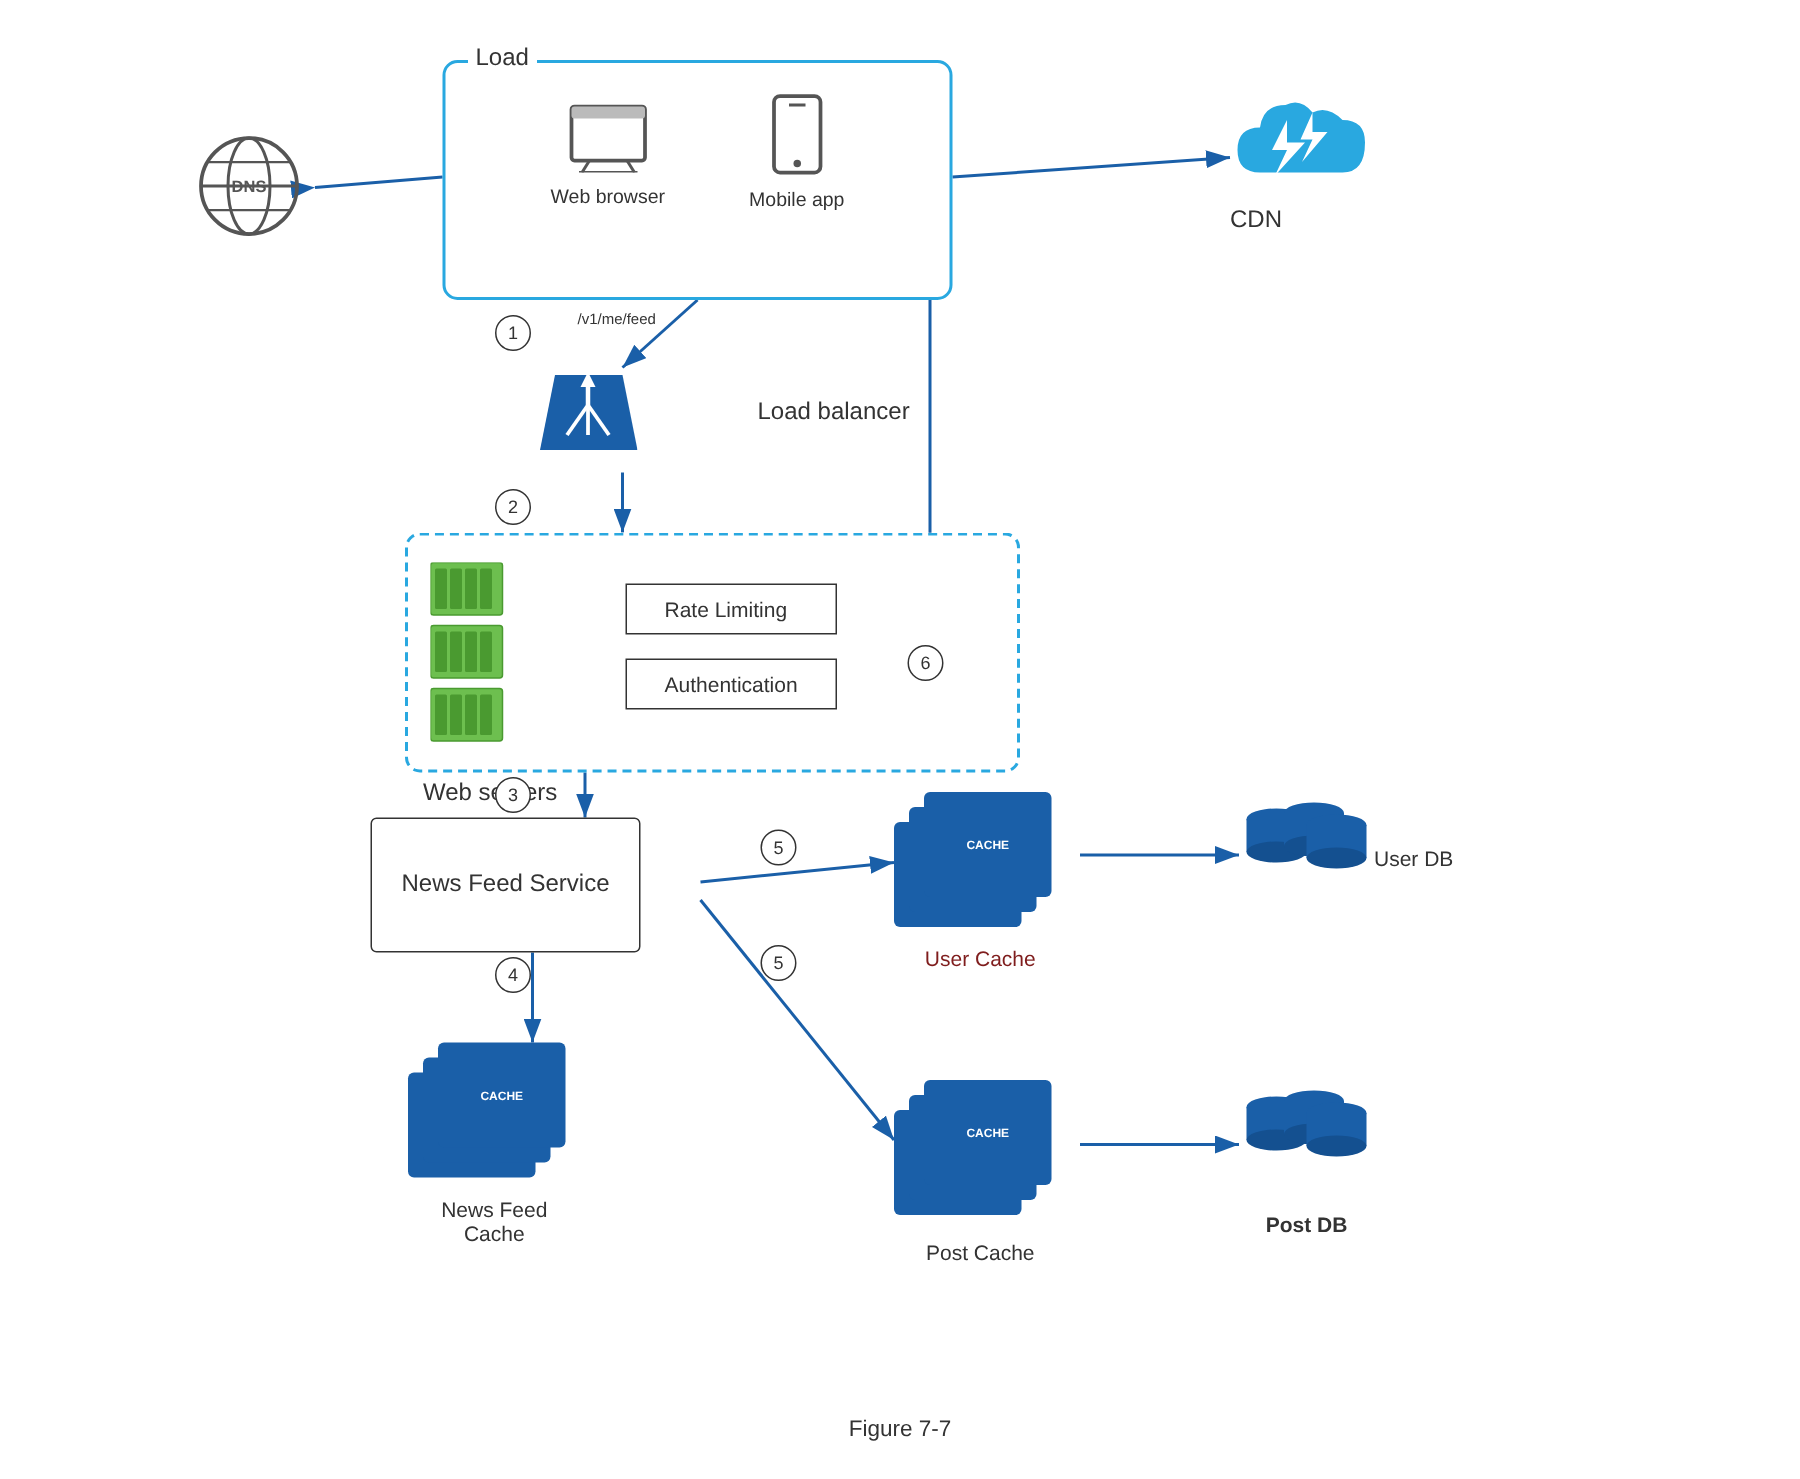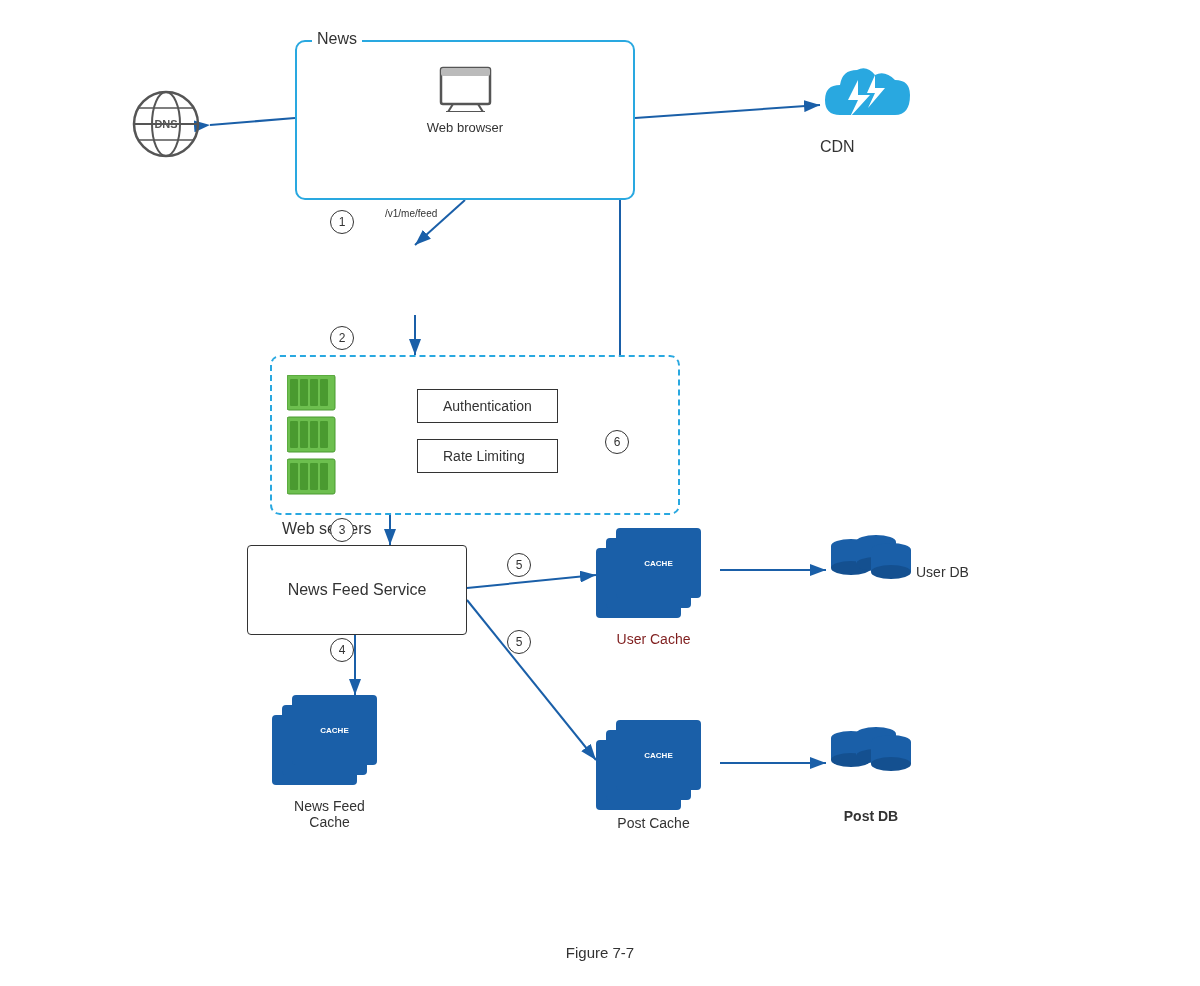--- a/index.html
+++ b/index.html
@@ -124,21 +124,21 @@
     .auth-boxes {
       display: flex;
       flex-direction: column;
       gap: 8px;
     }
 
     
     .newsfeed-box {
       position: absolute;
       top: 545px; left: 247px;
-      width: 220px; height: 90px;
+      width: 180px; height: 90px;
       border: 1.5px solid #333;
       border-radius: 4px;
       display: flex;
       align-items: center;
       justify-content: center;
       font-size: 16px;
       color: #333;
       background: #fff;
     }
 
@@ -175,21 +175,21 @@
     .post-cache-container {
       position: absolute;
       top: 720px; left: 596px;
       display: flex;
       flex-direction: column;
       align-items: center;
     }
     .post-cache-label {
       font-size: 14px;
       color: #333;
-      margin-top: 0;
+      margin-top: 12px;
     }
 
     
     .user-db-container {
       position: absolute;
       top: 528px; left: 826px;
       display: flex;
       flex-direction: row;
       align-items: center;
     }
@@ -275,34 +275,42 @@
     <line x1="467" y1="600" x2="596" y2="760" stroke="#1a5fa8" stroke-width="2" marker-end="url(#arrowhead)"></line>
 
     <line x1="720" y1="570" x2="826" y2="570" stroke="#1a5fa8" stroke-width="2" marker-end="url(#arrowhead)"></line>
 
     <line x1="720" y1="763" x2="826" y2="763" stroke="#1a5fa8" stroke-width="2" marker-end="url(#arrowhead)"></line>
 
     <line x1="620" y1="435" x2="620" y2="110" stroke="#1a5fa8" stroke-width="2" marker-end="url(#arrowhead)"></line>
   </svg>
 
   <div class="user-box">
-    <span class="user-box-title">News</span>
+    <span class="user-box-title">Load</span>
     <div class="user-icons">
 
       <div class="user-icon-item">
         <svg width="55" height="50" viewBox="0 0 55 50">
           <rect x="3" y="6" width="49" height="36" rx="2" fill="none" stroke="#555" stroke-width="2.5"></rect>
           <rect x="3" y="6" width="49" height="8" rx="2" fill="#bbb"></rect>
           <line x1="15" y1="42" x2="10" y2="50" stroke="#555" stroke-width="2"></line>
           <line x1="40" y1="42" x2="45" y2="50" stroke="#555" stroke-width="2"></line>
           <line x1="8" y1="50" x2="47" y2="50" stroke="#555" stroke-width="2"></line>
         </svg>
         <span class="user-icon-label">Web browser</span>
       </div>
 
+      <div class="user-icon-item">
+        <svg width="35" height="55" viewBox="0 0 35 55">
+          <rect x="2" y="2" width="31" height="51" rx="4" fill="none" stroke="#555" stroke-width="2.5"></rect>
+          <circle cx="17.5" cy="47" r="2.5" fill="#555"></circle>
+          <line x1="12" y1="8" x2="23" y2="8" stroke="#555" stroke-width="2"></line>
+        </svg>
+        <span class="user-icon-label">Mobile app</span>
+      </div>
     </div>
   </div>
 
   <div class="dns-icon">
     <svg width="72" height="72" viewBox="0 0 72 72">
       <circle cx="36" cy="36" r="32" fill="none" stroke="#555" stroke-width="2.5"></circle>
       <ellipse cx="36" cy="36" rx="14" ry="32" fill="none" stroke="#555" stroke-width="2"></ellipse>
       <line x1="4" y1="36" x2="68" y2="36" stroke="#555" stroke-width="2"></line>
       <line x1="8" y1="20" x2="64" y2="20" stroke="#555" stroke-width="1.5"></line>
       <line x1="8" y1="52" x2="64" y2="52" stroke="#555" stroke-width="1.5"></line>
@@ -315,20 +323,37 @@
 
       <path d="M20,60 Q5,60 5,45 Q5,30 20,30 Q22,15 37,15 Q47,10 55,20 Q65,15 75,25 Q90,25 90,40 Q90,60 75,60 Z" fill="#29a8e0"></path>
 
       <path d="M38,25 L28,45 L38,45 L30,62 L50,40 L38,40 Z" fill="#fff"></path>
 
       <path d="M55,20 L47,38 L55,38 L48,53 L65,33 L55,33 Z" fill="#fff"></path>
     </svg>
     <span class="cdn-label">CDN</span>
   </div>
 
+  <div class="lb-container">
+    <div class="lb-row">
+
+      <svg width="65" height="70" viewBox="0 0 65 70">
+
+        <polygon points="10,10 55,10 65,60 0,60" fill="#1a5fa8"></polygon>
+
+        <line x1="32" y1="15" x2="32" y2="30" stroke="#fff" stroke-width="3"></line>
+        <line x1="32" y1="30" x2="18" y2="50" stroke="#fff" stroke-width="2.5" marker-end="url(#arrowhead-w)"></line>
+        <line x1="32" y1="30" x2="32" y2="50" stroke="#fff" stroke-width="2.5"></line>
+        <line x1="32" y1="30" x2="46" y2="50" stroke="#fff" stroke-width="2.5"></line>
+
+        <polygon points="32,8 27,18 37,18" fill="#fff"></polygon>
+      </svg>
+      <span class="lb-label">Load balancer</span>
+    </div>
+  </div>
 
   <div style="position:absolute; top:208px; left:385px; font-size:10px; color:#333;">/v1/me/feed</div>
 
   <div class="webserver-box">
     <div class="webserver-inner">
 
       <svg width="110" height="120" viewBox="0 0 110 120">
 
         <rect x="0" y="0" width="48" height="35" rx="2" fill="#6dbf4f" stroke="#4a9a30" stroke-width="1"></rect>
         <rect x="3" y="4" width="8" height="27" rx="1" fill="#4a9a30"></rect>
@@ -343,24 +368,24 @@
         <rect x="33" y="46" width="8" height="27" rx="1" fill="#4a9a30"></rect>
 
         <rect x="0" y="84" width="48" height="35" rx="2" fill="#6dbf4f" stroke="#4a9a30" stroke-width="1"></rect>
         <rect x="3" y="88" width="8" height="27" rx="1" fill="#4a9a30"></rect>
         <rect x="13" y="88" width="8" height="27" rx="1" fill="#4a9a30"></rect>
         <rect x="23" y="88" width="8" height="27" rx="1" fill="#4a9a30"></rect>
         <rect x="33" y="88" width="8" height="27" rx="1" fill="#4a9a30"></rect>
       </svg>
       <div class="auth-boxes">
         <div class="auth-box">
-          <span>Authentication</span>
+          <span>Rate Limiting</span>
         </div>
         <div class="auth-box">
-          <span>Rate Limiting</span>
+          <span>Authentication</span>
         </div>
       </div>
     </div>
     <span class="webserver-box-label">Web servers</span>
   </div>
 
   <div class="newsfeed-box">
     <span>News Feed Service</span>
   </div>
 

